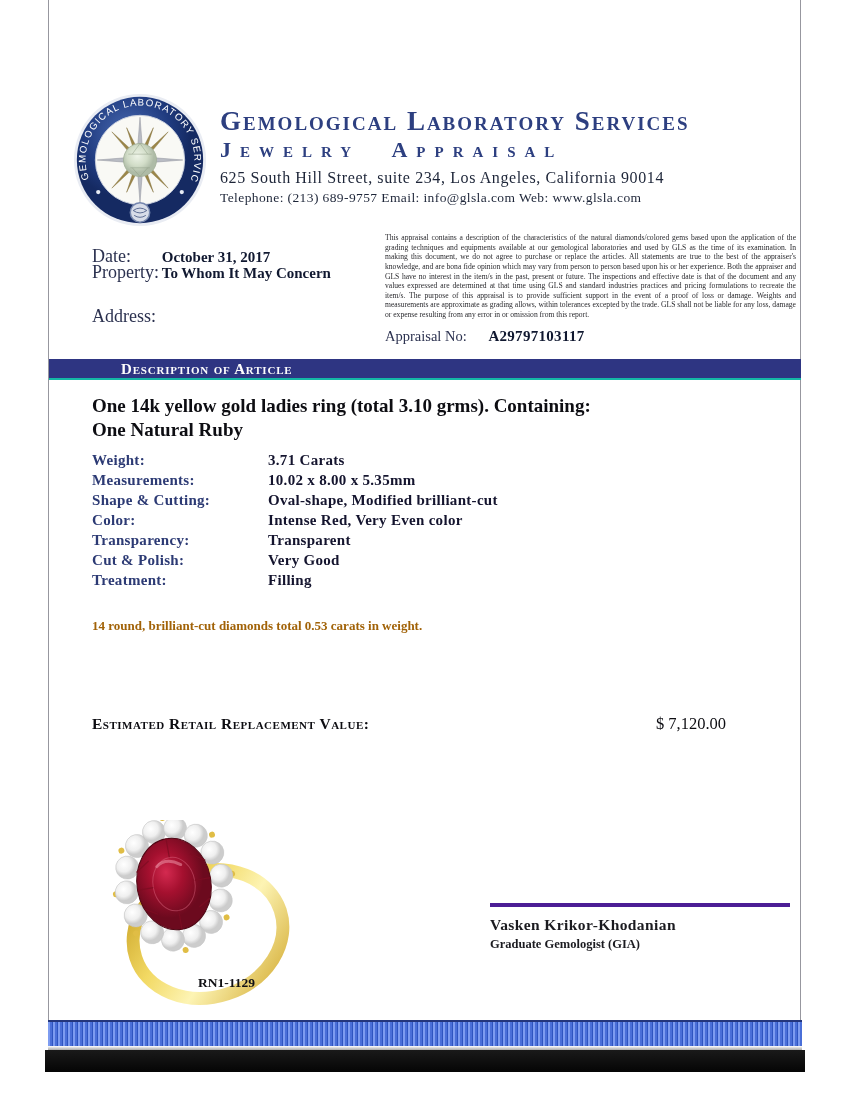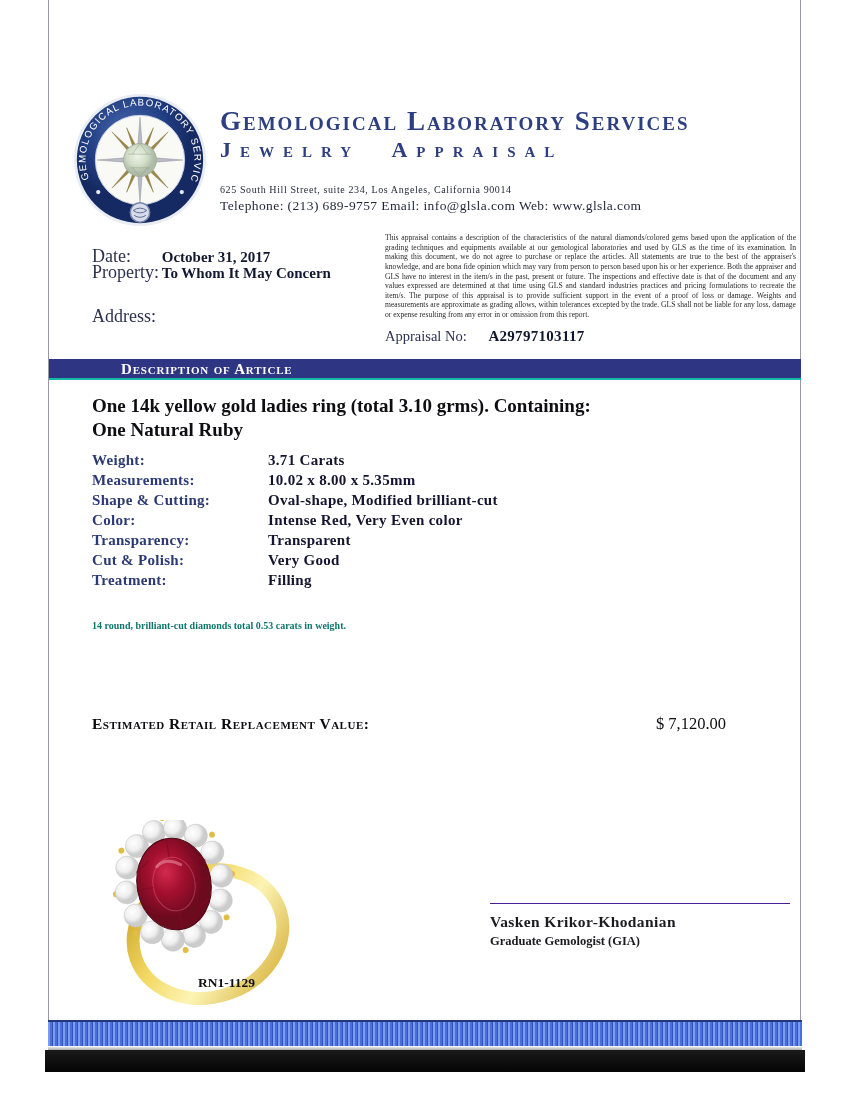--- a/index.html
+++ b/index.html
@@ -16,21 +16,21 @@
   .logo { position:absolute; left:72px; top:92px; width:136px; height:136px; }
   .header-text { position:absolute; left:220px; top:106px; width:560px; }
   .company-name {
     font-variant:small-caps; font-weight:bold; font-size:27px; line-height:30px;
     color:#2d3f80; letter-spacing:2px;
   }
   .subtitle {
     font-variant:small-caps; font-weight:bold; font-size:22px; line-height:26px;
     color:#2d3f80; letter-spacing:9px; word-spacing:18px; margin-top:1px;
   }
-  .addr { font-size:10px; color:#1d2538; letter-spacing:0.6px; margin-top:21px; }
+  .addr { font-size:16px; color:#1d2538; letter-spacing:0.6px; margin-top:6px; }
   .contact { font-size:13.5px; color:#1d2538; letter-spacing:0.4px; margin-top:3px; }
   
   .info-row { position:absolute; left:92px; font-size:15px; }
   .info-label { display:inline-block; width:66px; color:#2c3250; font-size:18px; }
   .info-value { font-weight:bold; color:#101830; }
   .disclaimer {
     position:absolute; left:385px; top:233px; width:411px;
     font-size:7.6px; line-height:1.27; text-align:justify; color:#2a2a2e;
   }
   .appraisal-row { position:absolute; left:385px; top:328px; font-size:14.5px; }
@@ -44,31 +44,31 @@
   .section-bar .title {
     padding-left:72px; line-height:21px; color:#fdfdfd;
     font-variant:small-caps; font-weight:bold; font-size:15px; letter-spacing:0.8px;
   }
   
   .intro { position:absolute; left:92px; top:394px; font-size:19px; font-weight:bold; color:#0d0d12; line-height:24px; }
   .specs { position:absolute; left:92px; top:452px; }
   .spec-row { height:20px; font-size:15px; font-weight:bold; }
   .spec-label { display:inline-block; width:176px; color:#2c3a74; letter-spacing:0.3px; }
   .spec-value { color:#14142e; letter-spacing:0.3px; }
-  .diamonds { position:absolute; left:92px; top:613px; font-size:10px; font-weight:bold; color:#0f766e; line-height:25px; }
+  .diamonds { position:absolute; left:92px; top:613px; font-size:13px; font-weight:bold; color:#a16207; line-height:25px; }
   .value-row {
     position:absolute; left:92px; top:714px; width:634px;
     display:flex; justify-content:space-between; align-items:baseline;
   }
   .value-label { font-variant:small-caps; font-weight:bold; font-size:15.5px; color:#0d0d12; letter-spacing:0.5px; }
   .value-amount { font-weight:normal; font-size:16.5px; color:#0d0d12; }
   
   .ring-photo { position:absolute; left:66px; top:820px; width:262px; height:192px; }
   .item-code { position:absolute; left:198px; top:975px; font-size:13.5px; font-weight:bold; color:#101014; }
-  .signature { position:absolute; left:490px; top:903px; width:300px; border-top:1px solid #4c1d95; }
+  .signature { position:absolute; left:490px; top:903px; width:300px; border-top:4px solid #4c1d95; }
   .signer-name { margin-top:9px; font-size:15.5px; font-weight:bold; color:#1b1b20; letter-spacing:0.4px; }
   .signer-title { margin-top:3px; font-size:12.5px; font-weight:bold; color:#1b1b20; }
   
   .band-blue {
     position:absolute; left:48px; top:1020px; width:754px; height:26px;
     border-top:2px solid #24367c;
     background:repeating-linear-gradient(90deg,
       #7d9cf0 0px, #7d9cf0 2px, #4a6fd8 2px, #4a6fd8 4px, #2f55c0 4px, #2f55c0 5px);
   }
   .band-silver { position:absolute; left:48px; top:1046px; width:754px; height:4px;

